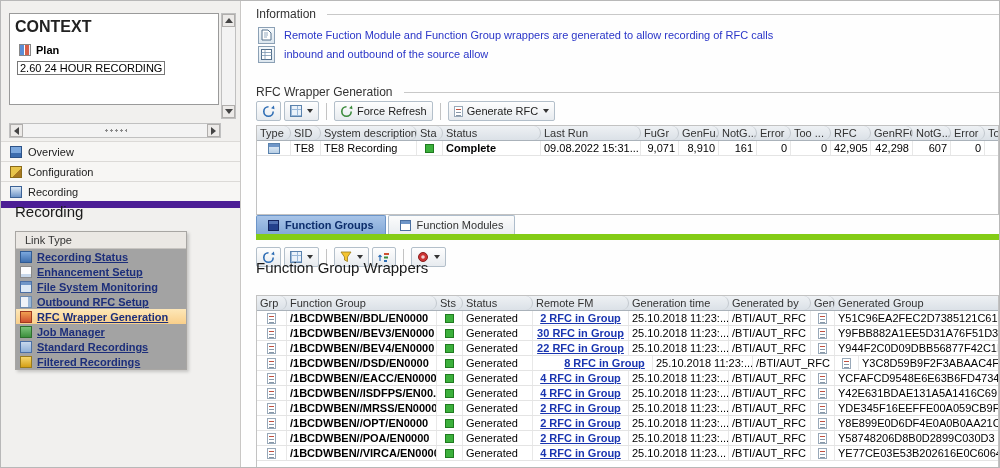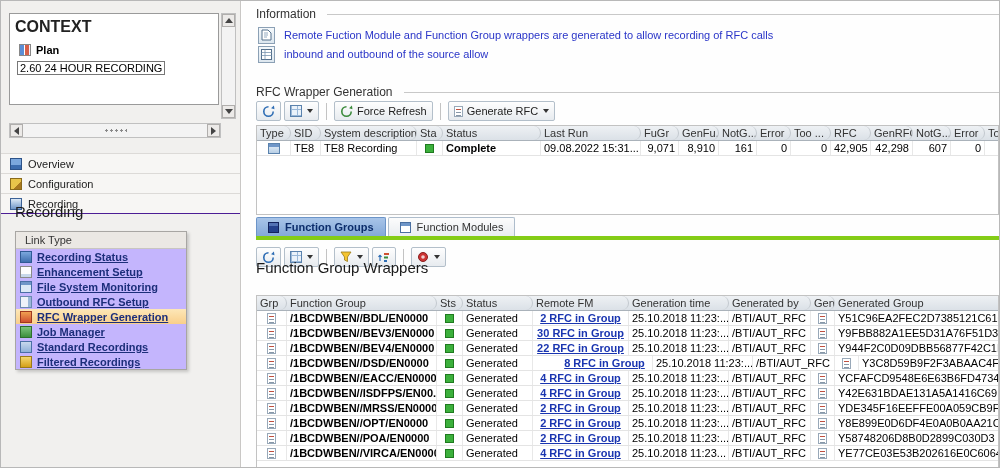--- a/index.html
+++ b/index.html
@@ -19,27 +19,27 @@
   .hscroll { position:absolute; left:8px; top:122px; width:212px; height:15px; background:#f3f3f3; border:1px solid #c0c0c0;
              display:flex; justify-content:space-between; align-items:center; }
   .sbtn { width:13px; height:13px; background:#eceae8; border:1px solid #b0aeac; display:flex; align-items:center; justify-content:center; flex:none; }
   .tri-up{width:0;height:0;border-left:4px solid transparent;border-right:4px solid transparent;border-bottom:5px solid #444;}
   .tri-down{width:0;height:0;border-left:4px solid transparent;border-right:4px solid transparent;border-top:5px solid #444;}
   .tri-left{width:0;height:0;border-top:4px solid transparent;border-bottom:4px solid transparent;border-right:5px solid #444;}
   .tri-right{width:0;height:0;border-top:4px solid transparent;border-bottom:4px solid transparent;border-left:5px solid #444;}
   .htrack{flex:1;height:100%;display:flex;align-items:center;justify-content:center;}
   .htrack::after{content:"";width:23px;height:6px;background:radial-gradient(circle,#888 1px,transparent 1.3px);background-size:5px 5px;}
 
-  .accordion { position:absolute; left:0; top:152px; width:100%; border-bottom:1px solid #4c1d95; }
+  .accordion { position:absolute; left:0; top:140px; width:100%; border-bottom:7px solid #4c1d95; }
   .acc-row { height:20px; display:flex; align-items:center; gap:6px; padding:0 9px; background:#f7f6f4; border-top:1px solid #dcdad7; cursor:default; }
   .acc-label { color:#222; }
 
   .recording-title { position:absolute; left:8px; top:202px; font-size:16px; color:#1a1a1a; }
 
-  .links-panel { position:absolute; left:14px; top:230px; width:172px; background:#c4b5fd; border:1px solid #a8a6a3; box-shadow:2px 2px 3px rgba(0,0,0,0.18); }
+  .links-panel { position:absolute; left:14px; top:230px; width:172px; background:#a3a3a3; border:1px solid #a8a6a3; box-shadow:2px 2px 3px rgba(0,0,0,0.18); }
   .links-header { height:17px; line-height:17px; padding-left:9px; background:#ebe8e4; border-bottom:1px solid #c8c5c1; color:#333; }
   .nav-link { height:15px; display:flex; align-items:center; gap:5px; padding:0 4px; }
   .nav-link.selected { background:linear-gradient(#fde7b8,#f9cf8a); }
   .nav-label { font-weight:bold; text-decoration:underline; color:#1c2e7a; font-size:11px; white-space:nowrap; }
 
   
   .licon { width:12px; height:12px; display:inline-block; flex:none; }
   .ic-plan{background:linear-gradient(90deg,#5b8ed6 0 4px,#fff 4px 5px,#d6604a 5px 9px,#eef 9px);border:1px solid #888;}
   .ic-overview{background:linear-gradient(180deg,#7ba7dd 0 6px,#3c6cae 6px);border:1px solid #2c5288;}
   .ic-config{background:linear-gradient(135deg,#e8c44a 0 60%,#a87820 60%);border:1px solid #8a6a1a;}
@@ -76,21 +76,21 @@
   .tcell { flex:none; padding:1px 3px; border-right:1px solid #e8e8e8; white-space:nowrap; overflow:hidden; font-size:11px; line-height:12px; }
   .trow.thead .tcell { border-right:1px solid #c2c8ce; color:#333;border-radius:7px; }
   .tcell.num { text-align:right; }
   .tcell.center { display:flex; align-items:center; justify-content:center; padding:0; }
   .tcell.fm-link { color:#1a35b0; font-weight:bold; text-decoration:underline; text-align:center; }
   .led { width:9px; height:9px; background:#3cb03c; border:1px solid #1f7a1f; display:inline-block; }
   .sys-icon { width:12px; height:11px; border:1px solid #5a82ad; background:linear-gradient(#e8f0f8,#b8cfe6); display:inline-block; box-shadow:inset 0 3px 0 #6f96c8; }
   .page-icon { width:9px; height:11px; border:1px solid #98a8b8; background:#fff; display:inline-block; position:relative; flex:none; }
   .page-icon::after { content:''; position:absolute; left:1px; top:2px; width:5px; height:1px; background:#c05040; box-shadow:0 3px 0 #8898a8,0 6px 0 #8898a8; }
 
-  .tabstrip { position:absolute; left:14px; right:0; height:20px; display:flex; align-items:flex-end; border-bottom:4px solid #84cc16; }
+  .tabstrip { position:absolute; left:14px; right:0; height:20px; display:flex; align-items:flex-end; border-bottom:6px solid #84cc16; }
   .tab { display:flex; align-items:center; gap:6px; height:19px; padding:0 11px; border:1px solid #aebdcc; border-bottom:none;
          background:linear-gradient(#fcfcfc,#e9edf1); font-size:11px; color:#333; border-radius:2px 2px 0 0; margin-right:2px; }
   .tab.selected { background:linear-gradient(#a8c4e8,#84a9d8); color:#0c2d6b; font-weight:bold; border-color:#6b94c8; }
   .tab-ic { width:11px; height:11px; border:1px solid #4a6fa0; background:#fff; box-shadow:inset 0 3px 0 #6f96c8; flex:none; }
   .tab-ic.dark { background:#23408c; border-color:#12225c; box-shadow:inset 0 3px 0 #5272b4; }
 
   .big-title { position:absolute; left:14px; font-size:15px; color:#1a1a1a; }
 </style>
 </head>
 <body>

